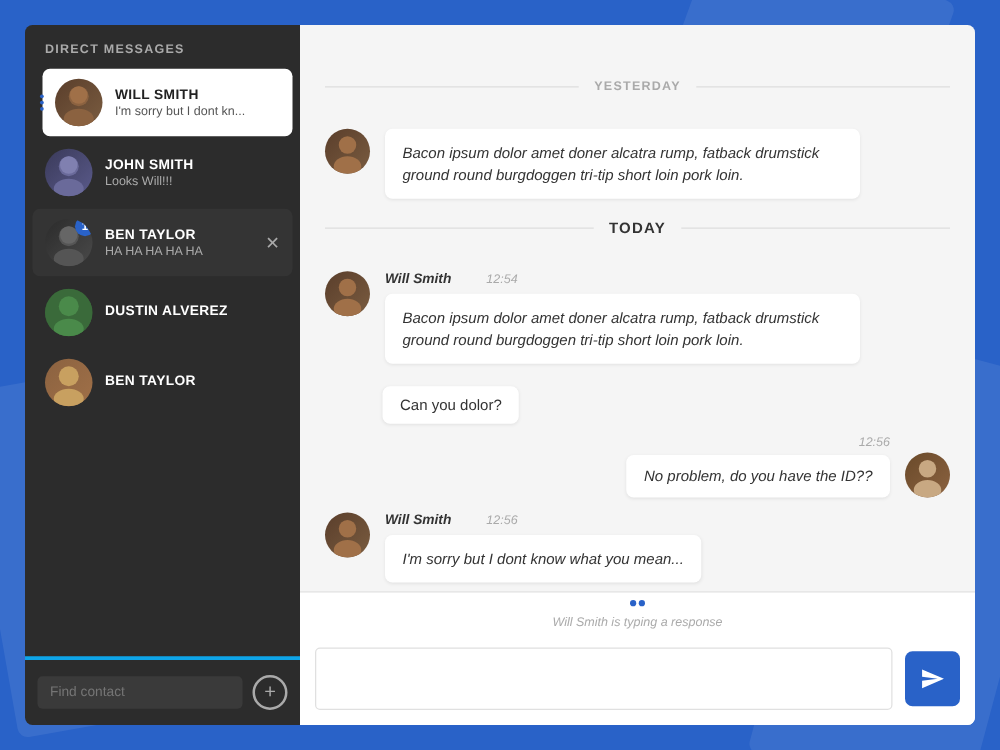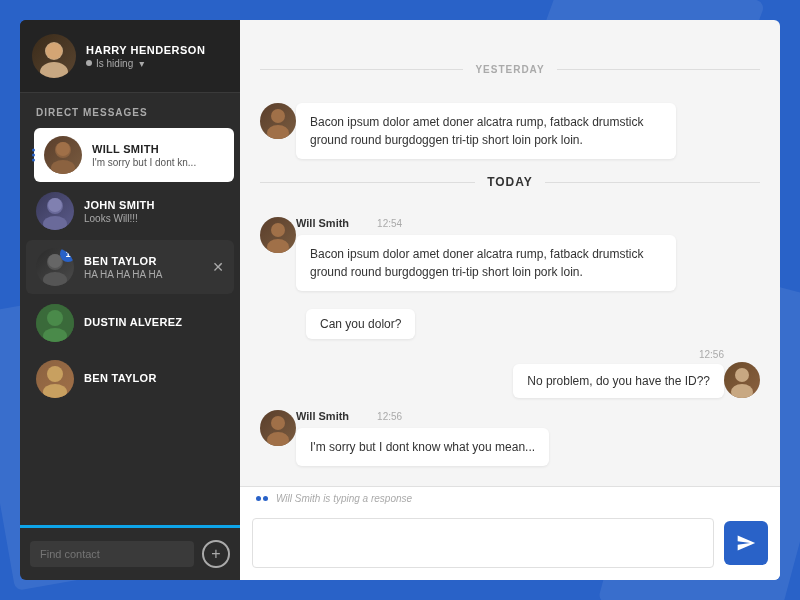--- a/index.html
+++ b/index.html
@@ -279,21 +279,22 @@
       font-weight: 700;
       color: #aaa;
       letter-spacing: 1px;
       text-transform: uppercase;
     }
 
     .message-row {
       display: flex;
       align-items: flex-start;
       margin-bottom: 12px;
-      gap: 0;
+      gap: 12px;
+      font-style: italic;
     }
 
     .message-row.right {
       flex-direction: row-reverse;
     }
 
     .msg-avatar {
       width: 36px; height: 36px;
       border-radius: 50%;
       overflow: hidden;
@@ -365,20 +366,21 @@
     .chat-input-area {
       background: #ffffff;
       border-top: 1px solid #e0e0e0;
     }
 
     .typing-indicator {
       padding: 6px 16px;
       display: flex;
       align-items: center;
       gap: 8px;
+      flex-direction: column;
     }
 
     .typing-dots {
       display: flex;
       gap: 2px;
     }
 
     .typing-dots span {
       width: 5px; height: 5px;
       border-radius: 50%;
@@ -439,37 +441,20 @@
 <body>
 
 <div class="bg-shape bg-shape-1"></div>
 <div class="bg-shape bg-shape-2"></div>
 <div class="bg-shape bg-shape-3"></div>
 
 <div class="app-container">
 
   <div class="sidebar">
 
-    <div class="sidebar-header">
-      <div class="avatar face-harry">
-        <svg viewBox="0 0 44 44" xmlns="http://www.w3.org/2000/svg">
-          <circle cx="22" cy="17" r="9" fill="#c8a882"></circle>
-          <ellipse cx="22" cy="38" rx="14" ry="10" fill="#c8a882"></ellipse>
-          <circle cx="22" cy="17" r="8" fill="#d4a574"></circle>
-        </svg>
-      </div>
-      <div class="header-info">
-        <div class="header-name">HARRY HENDERSON</div>
-        <div class="header-status">
-          <span class="status-dot"></span>
-          <span class="status-text">Is hiding</span>
-          <span class="chevron-icon">▾</span>
-        </div>
-      </div>
-    </div>
 
     <div class="section-title">DIRECT MESSAGES</div>
 
     <div class="contact-list">
 
       <div class="contact-item active" style="margin-left:14px;">
         <div class="three-dots">
           <span></span>
             <span></span>
             <span></span>

